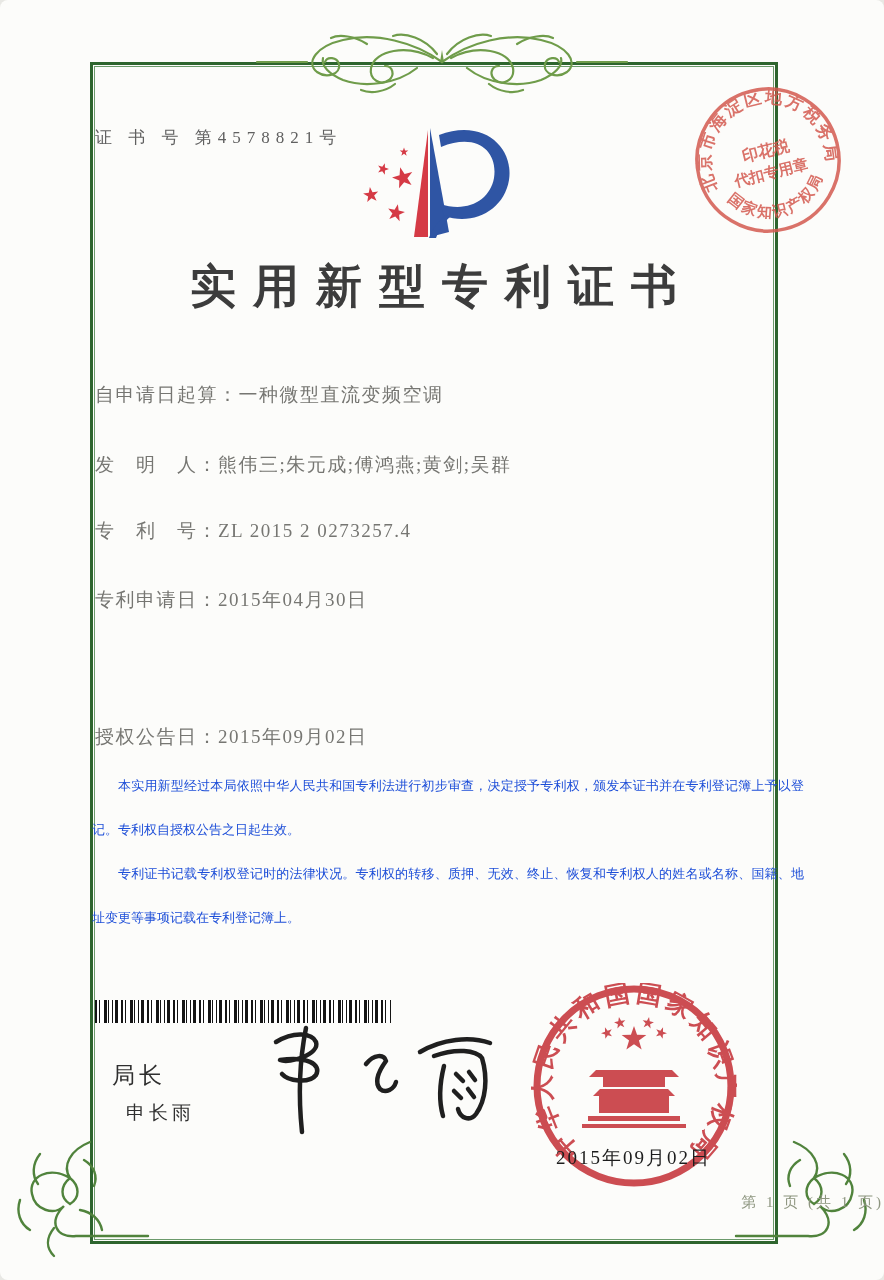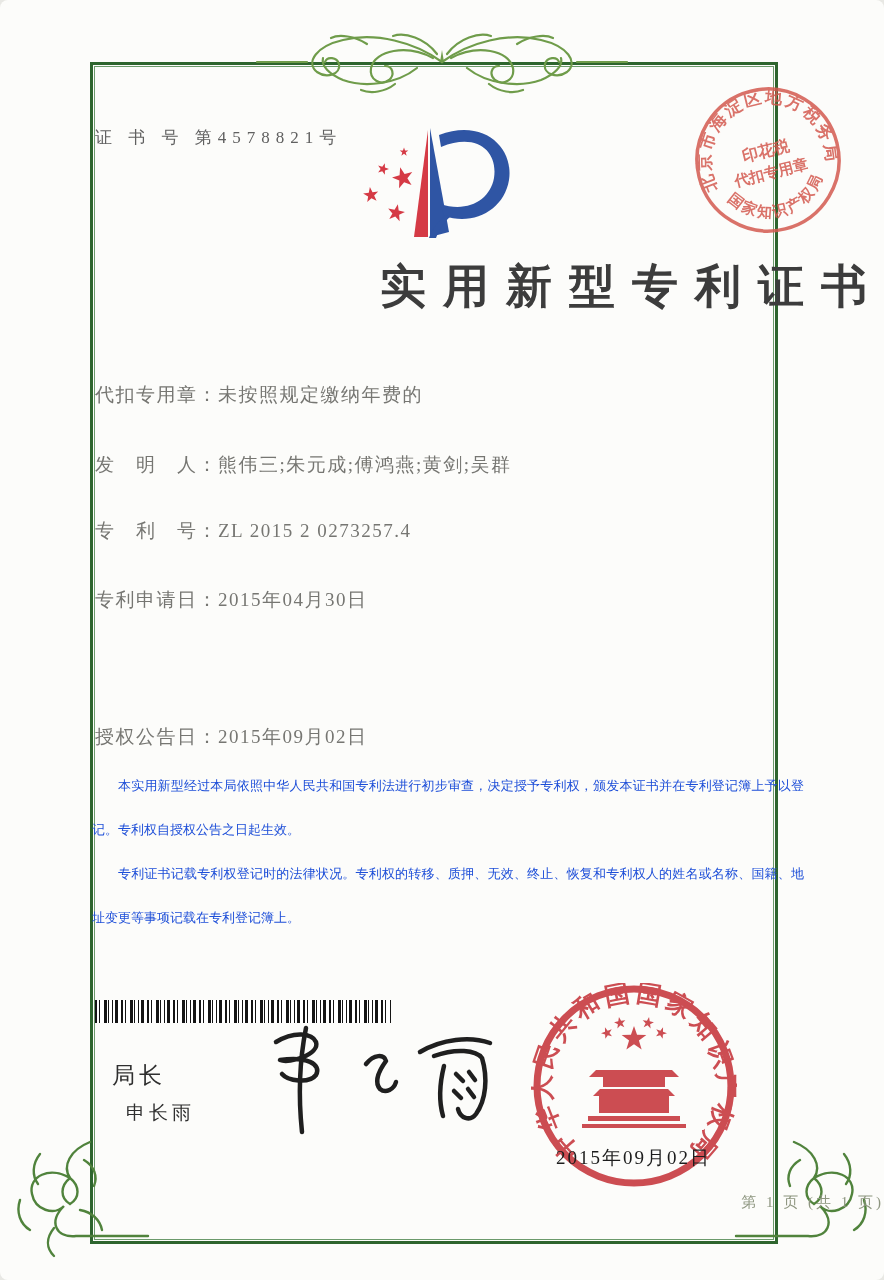--- a/index.html
+++ b/index.html
@@ -16,21 +16,21 @@
   .frame-inner{position:absolute;inset:1px;border:1px solid #6b9a6b;}
   .flourish{position:absolute;pointer-events:none;}
   .flourish.top{left:247px;top:24px;}
   .flourish.bl{left:10px;top:1140px;}
   .flourish.br{right:10px;top:1140px;transform:scaleX(-1);}
   
   .cert-no{position:absolute;left:95px;top:126px;font-size:17px;
     letter-spacing:6px;color:#606060;}
   .logo{position:absolute;left:322px;top:108px;}
   .tax-seal{position:absolute;left:692px;top:84px;opacity:.85;}
-  .title{position:absolute;left:0;top:256px;width:884px;text-align:right;
+  .title{position:absolute;left:0;top:256px;width:884px;text-align:center;
     font-size:46px;font-weight:700;letter-spacing:17px;color:#3c3c3c;}
   
   .field{position:absolute;left:95px;font-size:19px;color:#767672;
     letter-spacing:1.5px;white-space:nowrap;}
   .f0{top:382px}.f1{top:452px}.f2{top:518px}.f3{top:587px}.f4{top:655px}.f5{top:724px}
   .field .lab{display:inline-block;}
   
   .body-text{position:absolute;left:92px;top:764px;width:712px;
     font-size:13px;line-height:44px;color:#1d4ed8;text-align:justify;}
   .body-text p{margin:0;text-indent:2em;}
@@ -136,21 +136,21 @@
         <textPath href="#arcBot" startOffset="0" textLength="116" lengthAdjust="spacing">国家知识产权局</textPath>
       </text>
       <text x="76" y="72" font-size="16" fill="#d45a50" text-anchor="middle">印花税</text>
       <text x="76" y="94" font-size="15" fill="#d45a50" text-anchor="middle">代扣专用章</text>
     </g>
   </svg>
 
   <div class="title">实用新型专利证书</div>
 
   <div class="field f0">
-    <span class="lab">代扣专用章：</span><span>未按照规定缴纳年费的</span>
+    <span class="lab">自申请日起算：</span><span>一种微型直流变频空调</span>
   </div>
   <div class="field f1">
     <span class="lab">发　明　人：</span><span>熊伟三;朱元成;傅鸿燕;黄剑;吴群</span>
   </div>
   <div class="field f2">
     <span class="lab">专　利　号：</span><span>ZL 2015 2 0273257.4</span>
   </div>
   <div class="field f3">
     <span class="lab">专利申请日：</span><span>2015年04月30日</span>
   </div>

